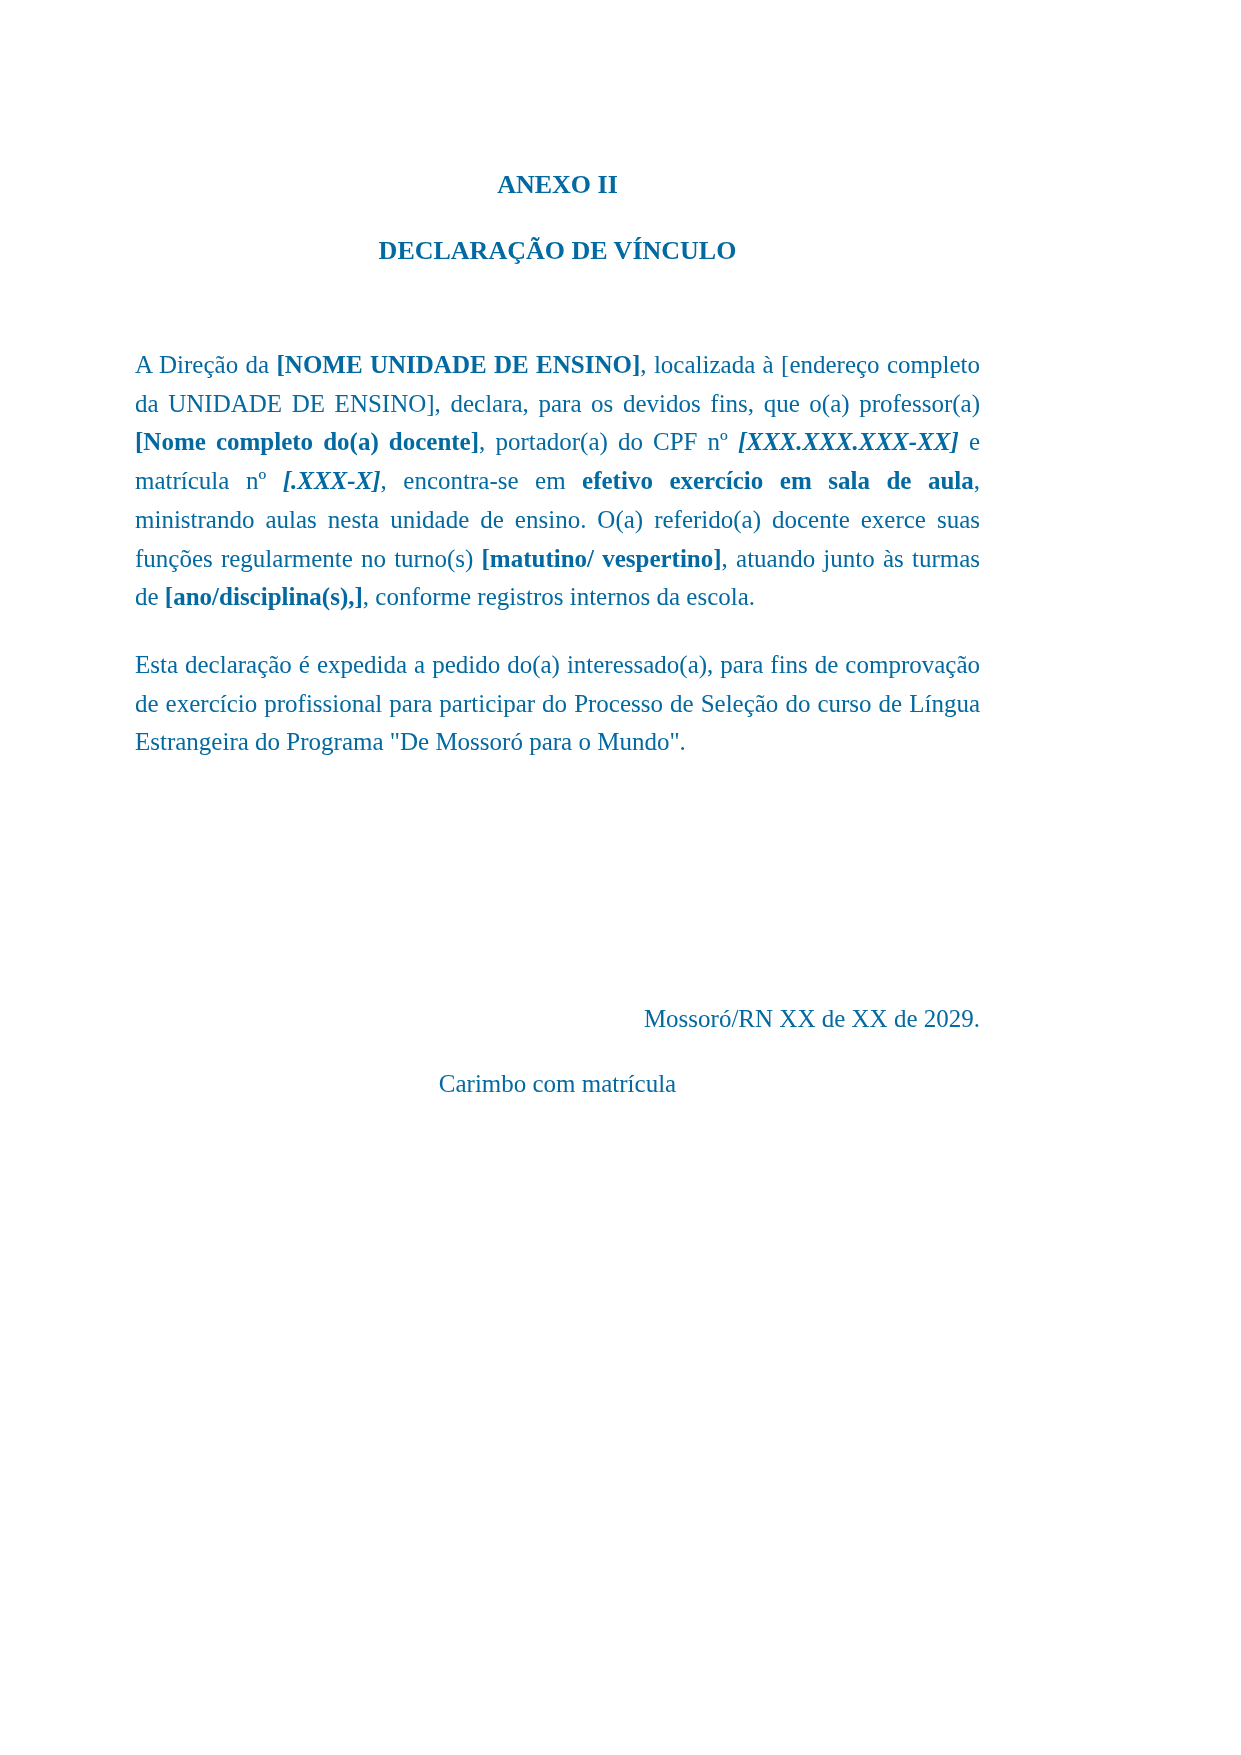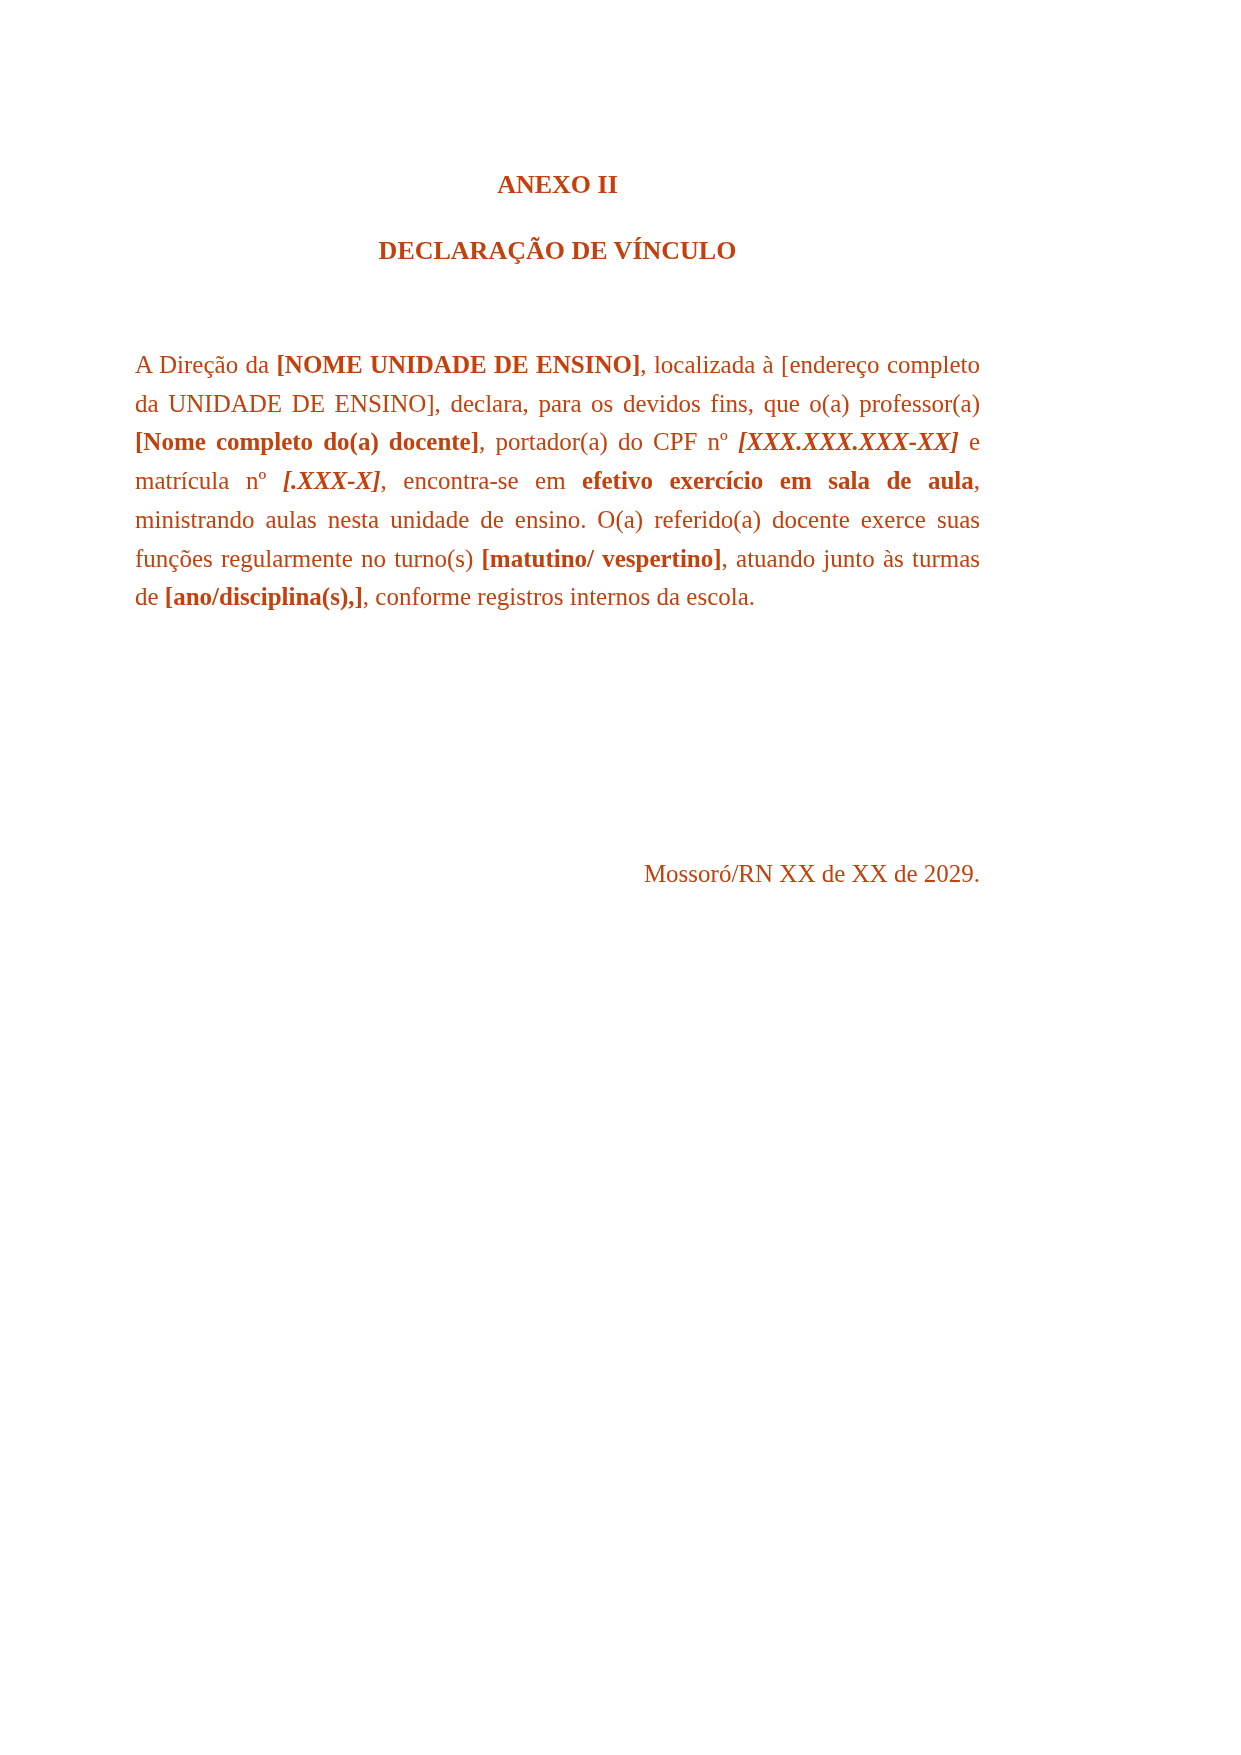--- a/index.html
+++ b/index.html
@@ -6,21 +6,21 @@
     margin: 0;
     padding: 0;
     background: #ffffff;
   }
   .page {
     position: relative;
     width: 1241px;
     height: 1272px;
     background: #ffffff;
     font-family: "Liberation Serif", "DejaVu Serif", serif;
-    color: #c2410c;
+    color: #0369a1;
     overflow: hidden;
     box-sizing: border-box;
     padding: 0 261px 0 135px; 
   }
   .doc-title {
     margin: 170px 0 0 0;
     text-align: center;
     font-weight: bold;
     font-size: 26px;
     line-height: 30px;
@@ -76,19 +76,21 @@
 </head>
 <body>
 
 <div class="page">
   <h1 class="doc-title">ANEXO II</h1>
 
   <h2 class="doc-subtitle">DECLARAÇÃO DE VÍNCULO</h2>
 
   <div class="body-text">
       <p class="para"><span>A Direção da </span><span class="b">[NOME UNIDADE DE ENSINO]</span><span>, localizada à [endereço completo da UNIDADE DE ENSINO], declara, para os devidos fins, que o(a) professor(a) </span><span class="b">[Nome completo do(a) docente]</span><span>, portador(a) do CPF nº </span><span class="b i">[XXX.XXX.XXX-XX]</span><span> e matrícula nº </span><span class="b i">[.XXX-X]</span><span>, encontra-se em </span><span class="b">efetivo exercício em sala de aula</span><span>, ministrando aulas nesta unidade de ensino. O(a) referido(a) docente exerce suas funções regularmente no turno(s) </span><span class="b">[matutino/ vespertino]</span><span>, atuando junto às turmas de </span><span class="b">[ano/disciplina(s),]</span><span>, conforme registros internos da escola.</span></p>
+      <p class="para"><span>Esta declaração é expedida a pedido do(a) interessado(a), para fins de comprovação de exercício profissional para participar do Processo de Seleção do curso de Língua Estrangeira do Programa "De Mossoró para o Mundo".</span></p>
     </div>
 
   <div class="date-line">Mossoró/RN XX de XX de 2029.</div>
 
 
 
+  <div class="stamp-label">Carimbo com matrícula</div>
 </div>
 
 </body></html>

